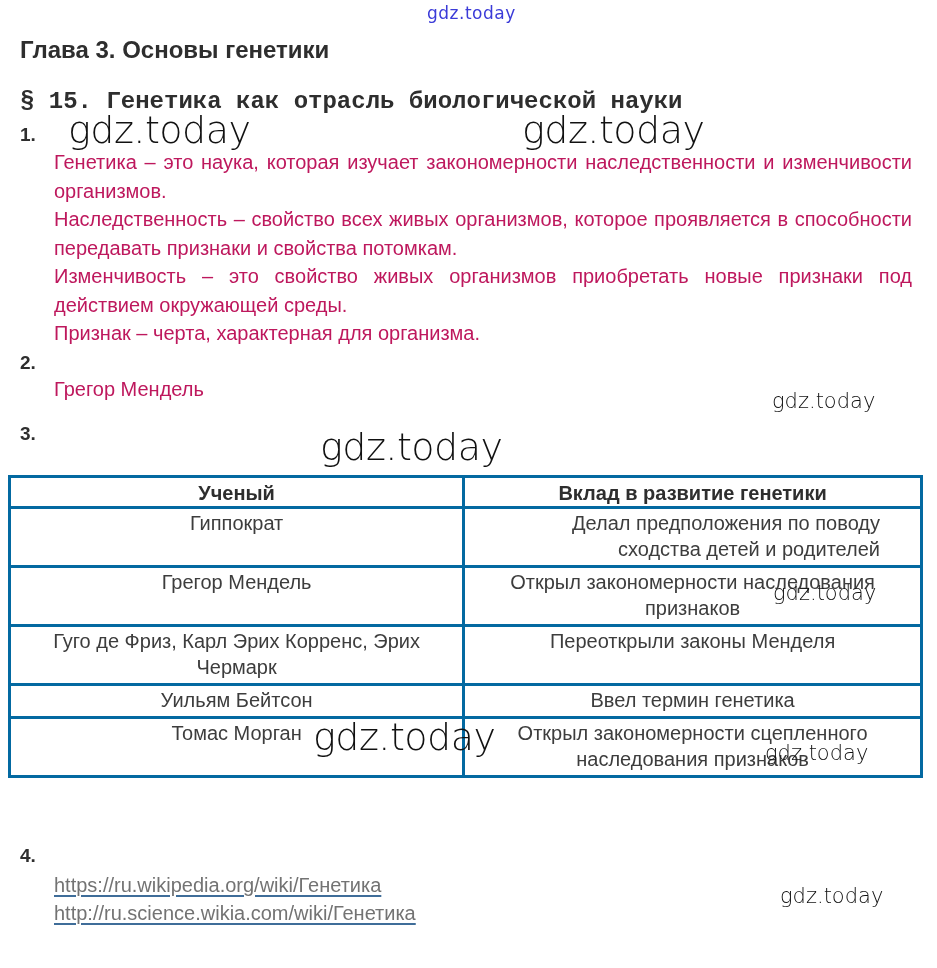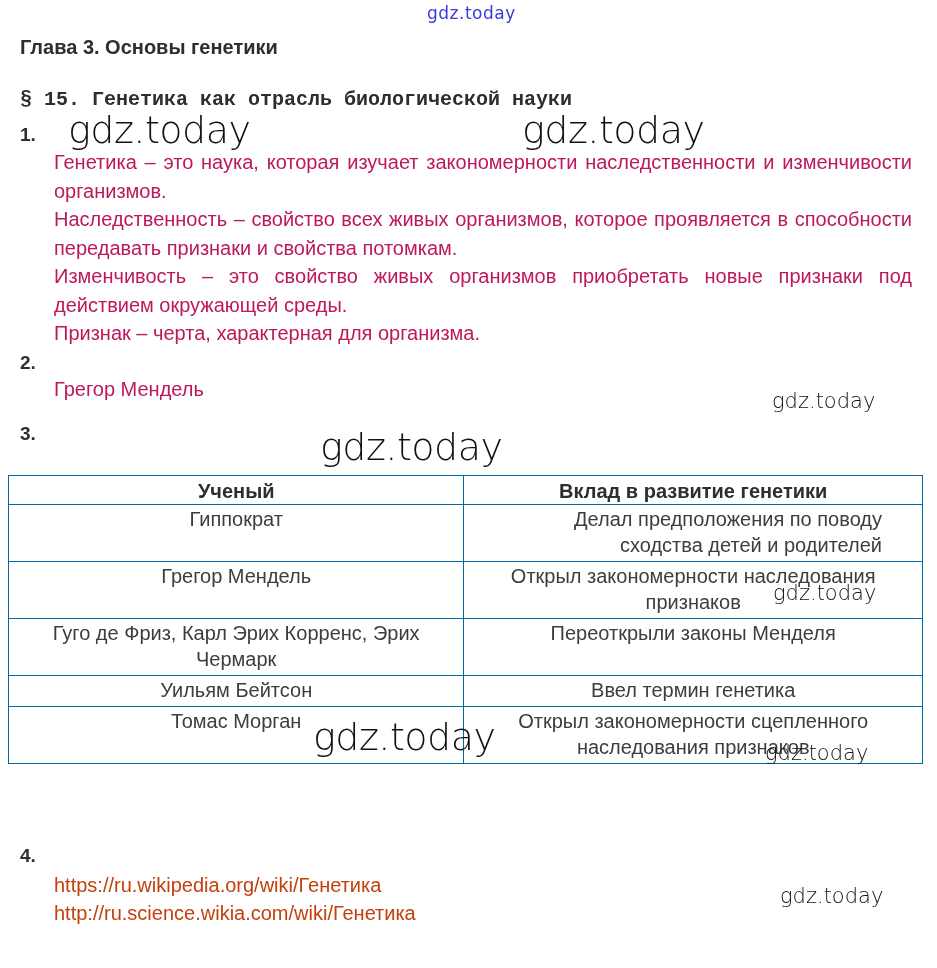--- a/index.html
+++ b/index.html
@@ -4,31 +4,31 @@
 <style>
   html, body { margin:0; padding:0; background:#ffffff; }
   body { width:937px; height:968px; position:relative; overflow:hidden;
          font-family:"Liberation Sans", sans-serif; color:#3a3a3a; }
   .abs { position:absolute; }
   .wm-top { left:427px; top:3px; font-size:17px; color:#3b3bd8; letter-spacing:0.5px;
             font-family:"DejaVu Sans", sans-serif; }
   .wm { font-family:"DejaVu Sans", sans-serif; color:#111; font-weight:300; }
   .wm-big { font-size:38px; letter-spacing:-0.5px; }
   .wm-small { font-size:21px; }
-  h1, h2 { margin:0; font-weight:bold; color:#2e2e2e; font-size:20px; }
+  h1, h2 { margin:0; font-weight:bold; color:#2e2e2e; font-size:24px; }
   .num { font-weight:bold; font-size:19px; color:#2e2e2e; }
   .para { font-size:20px; line-height:28.5px; color:#be185d; }
   .p1 { left:54px; top:148px; width:858px; text-align:justify; }
   .p1 p { margin:0; }
   table { border-collapse:collapse; position:absolute; left:8px; top:475px; width:915px; }
-  td, th { border:1px solid #0369a1; text-align:center; vertical-align:top; font-size:20px;
+  td, th { border:3px solid #0369a1; text-align:center; vertical-align:top; font-size:20px;
            line-height:26px; color:#3d3d3d; padding:1px 8px 3px 8px; }
   th { font-weight:bold; color:#2e2e2e; padding-top:2px; padding-bottom:0; }
   .links { left:54px; top:871px; font-size:20px; line-height:28px; }
-  .links a { display:block; color:#c2410c; text-decoration-color:#3f6d99;
+  .links a { display:block; color:#737373; text-decoration:underline; text-decoration-color:#3f6d99;
              text-underline-offset:3px; }
 </style>
 </head>
 <body>
 
 <div class="abs wm-top">gdz.today</div>
 
 <h1 class="abs" style="left:20px;top:36px;">Глава 3. Основы генетики</h1>
 <h2 class="abs" style="left:20px;top:88px;font-family:Liberation Mono, monospace;">§ 15. Генетика как отрасль биологической науки</h2>
 

